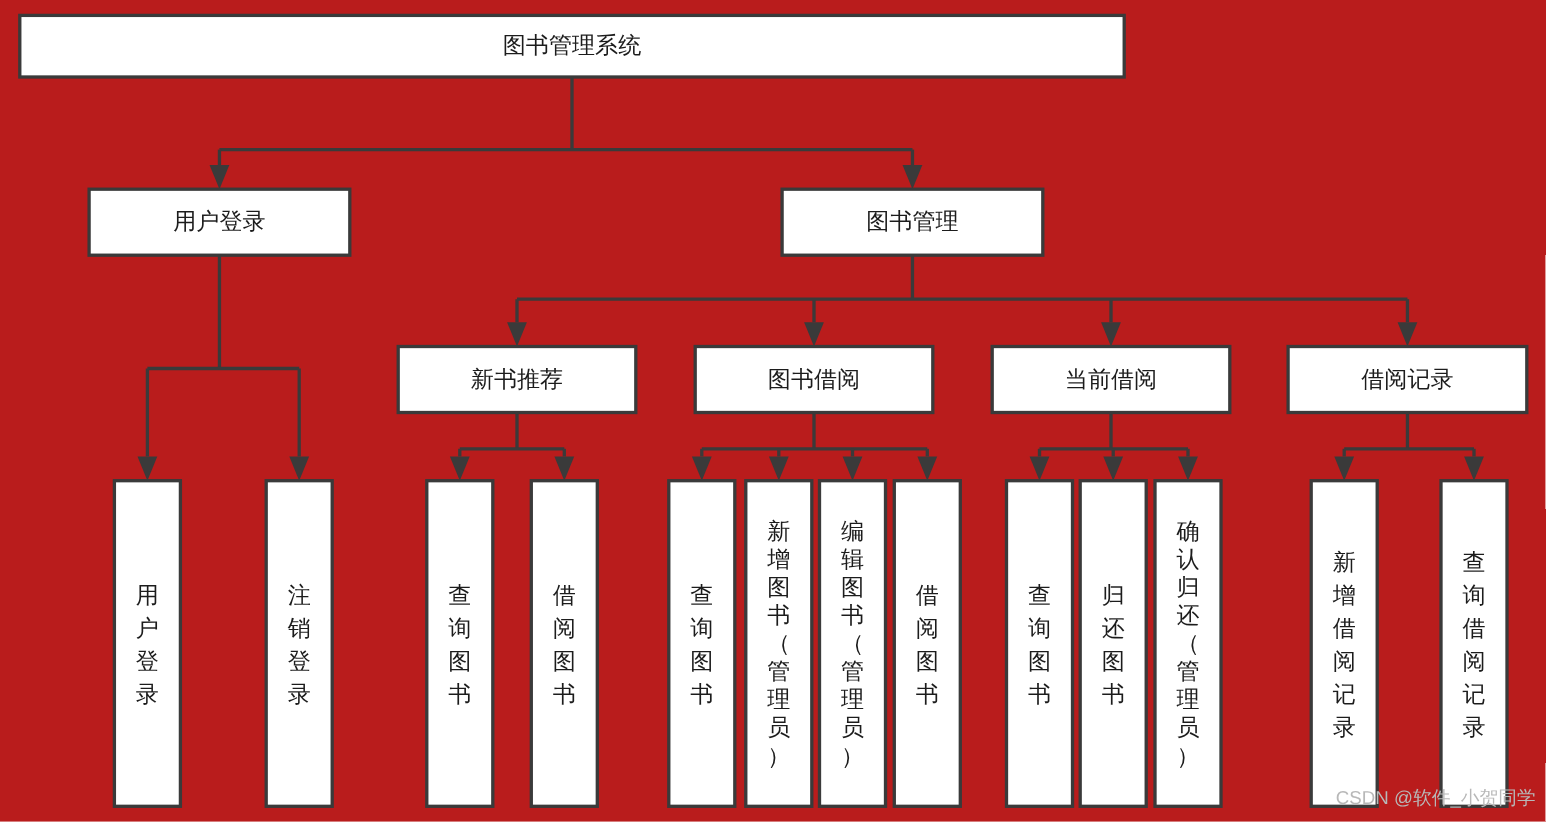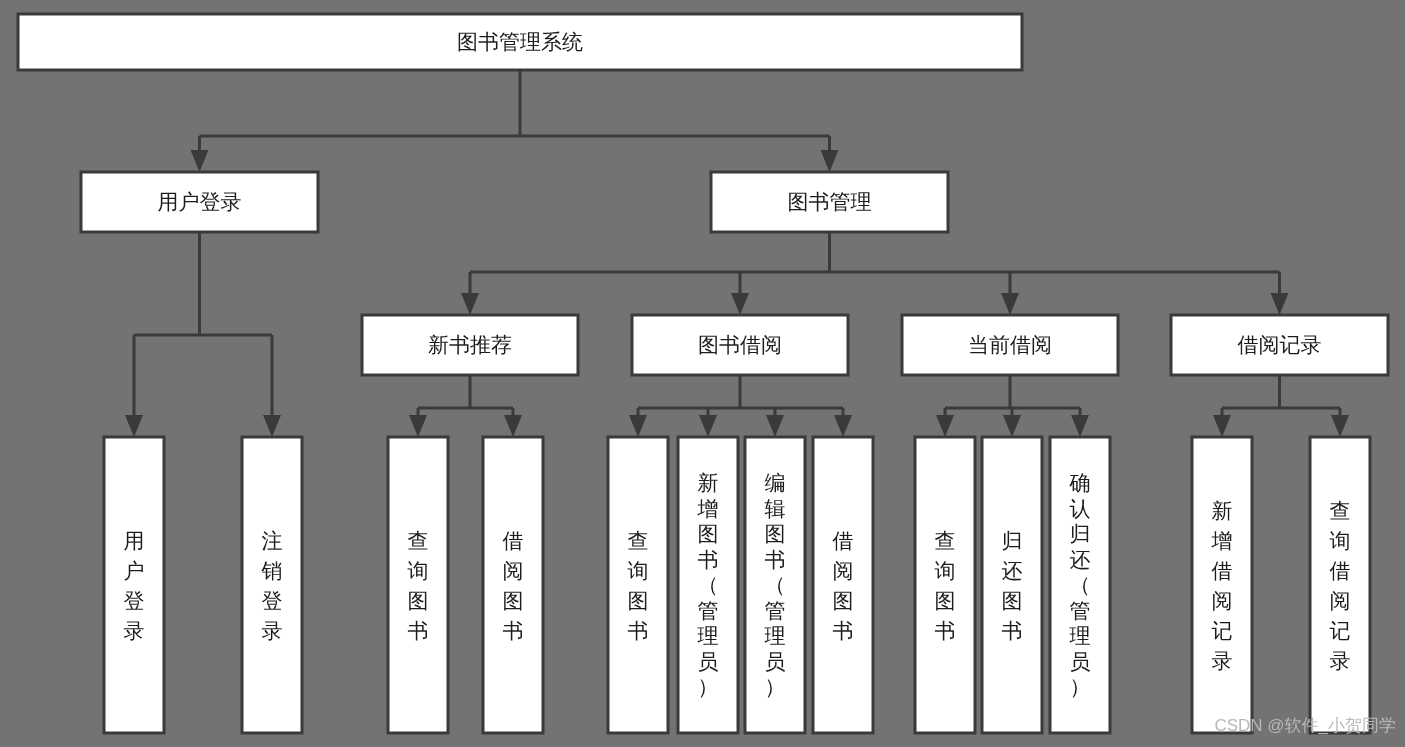--- a/index.html
+++ b/index.html
@@ -11,21 +11,21 @@
   body {
     width: 1405px;
     height: 747px;
     font-family: "Liberation Sans", "DejaVu Sans", sans-serif;
     overflow: hidden;
   }
   #diagram-root {
     position: relative;
     width: 1405px;
     height: 747px;
-    background: #737373;
+    background: #b91c1c;
   }
   svg#flowchart {
     display: block;
     width: 1405px;
     height: 747px;
   }
   .node-rect {
     fill: #ffffff;
     stroke: #3a3a3a;
     stroke-width: 3;

